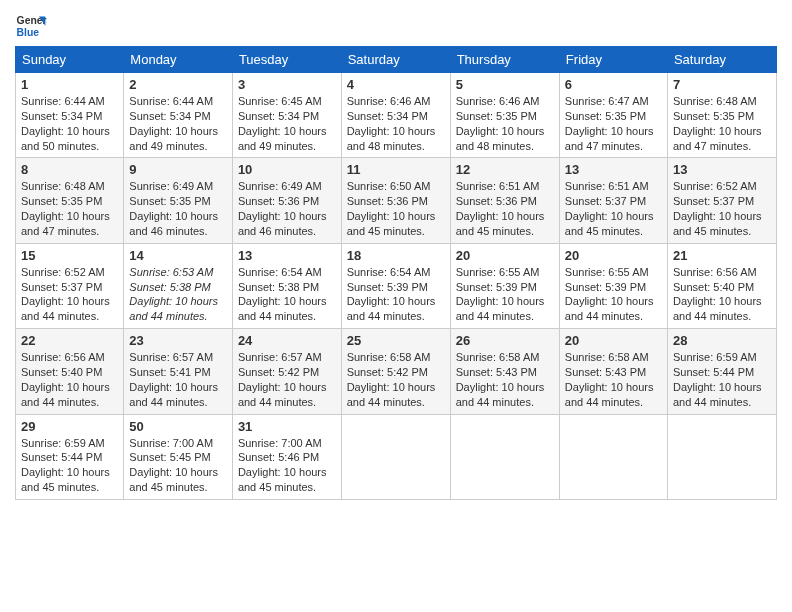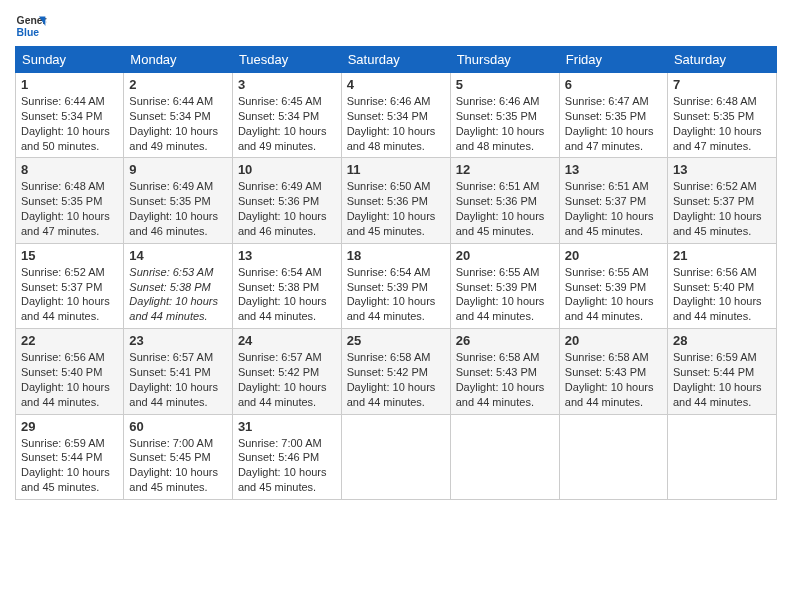--- a/index.html
+++ b/index.html
@@ -320,21 +320,21 @@
         </tr>
         <tr>
           <td>
             <span class="day-number">29</span>
             <div class="day-info" style="white-space: pre-line;">Sunrise: 6:59 AM
 Sunset: 5:44 PM
 Daylight: 10 hours
 and 45 minutes.</div>
           </td>
           <td>
-            <span class="day-number">60</span>
+            <span class="day-number">50</span>
             <div class="day-info" style="white-space: pre-line;">Sunrise: 7:00 AM
 Sunset: 5:45 PM
 Daylight: 10 hours
 and 45 minutes.</div>
           </td>
           <td>
             <span class="day-number">31</span>
             <div class="day-info" style="white-space: pre-line;">Sunrise: 7:00 AM
 Sunset: 5:46 PM
 Daylight: 10 hours

